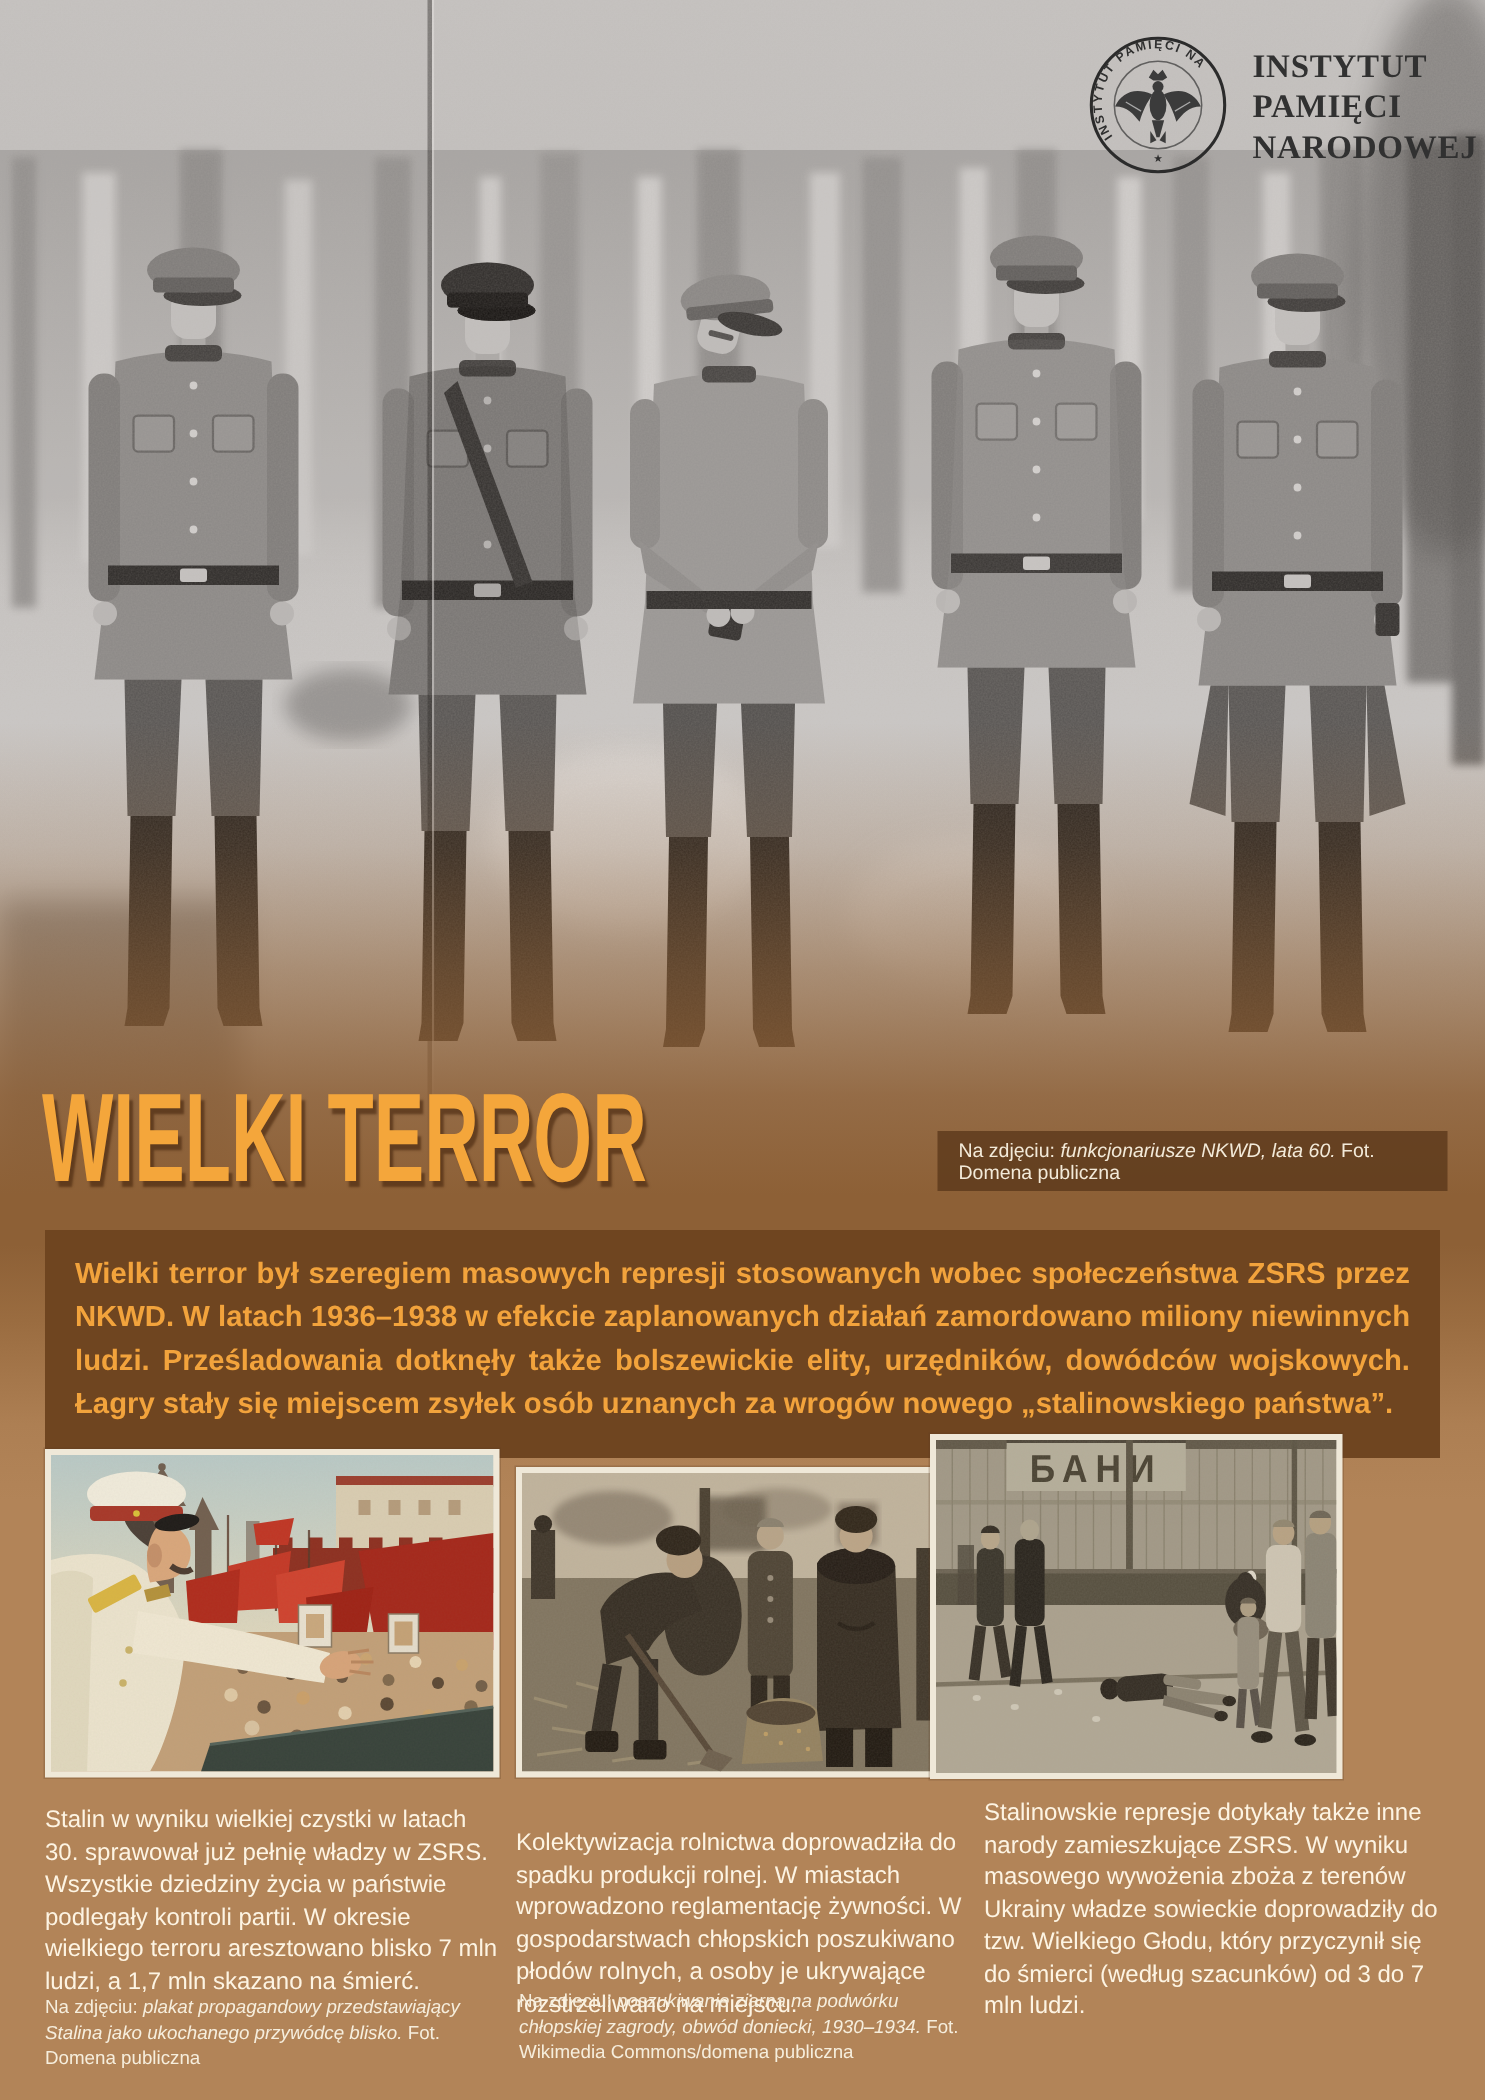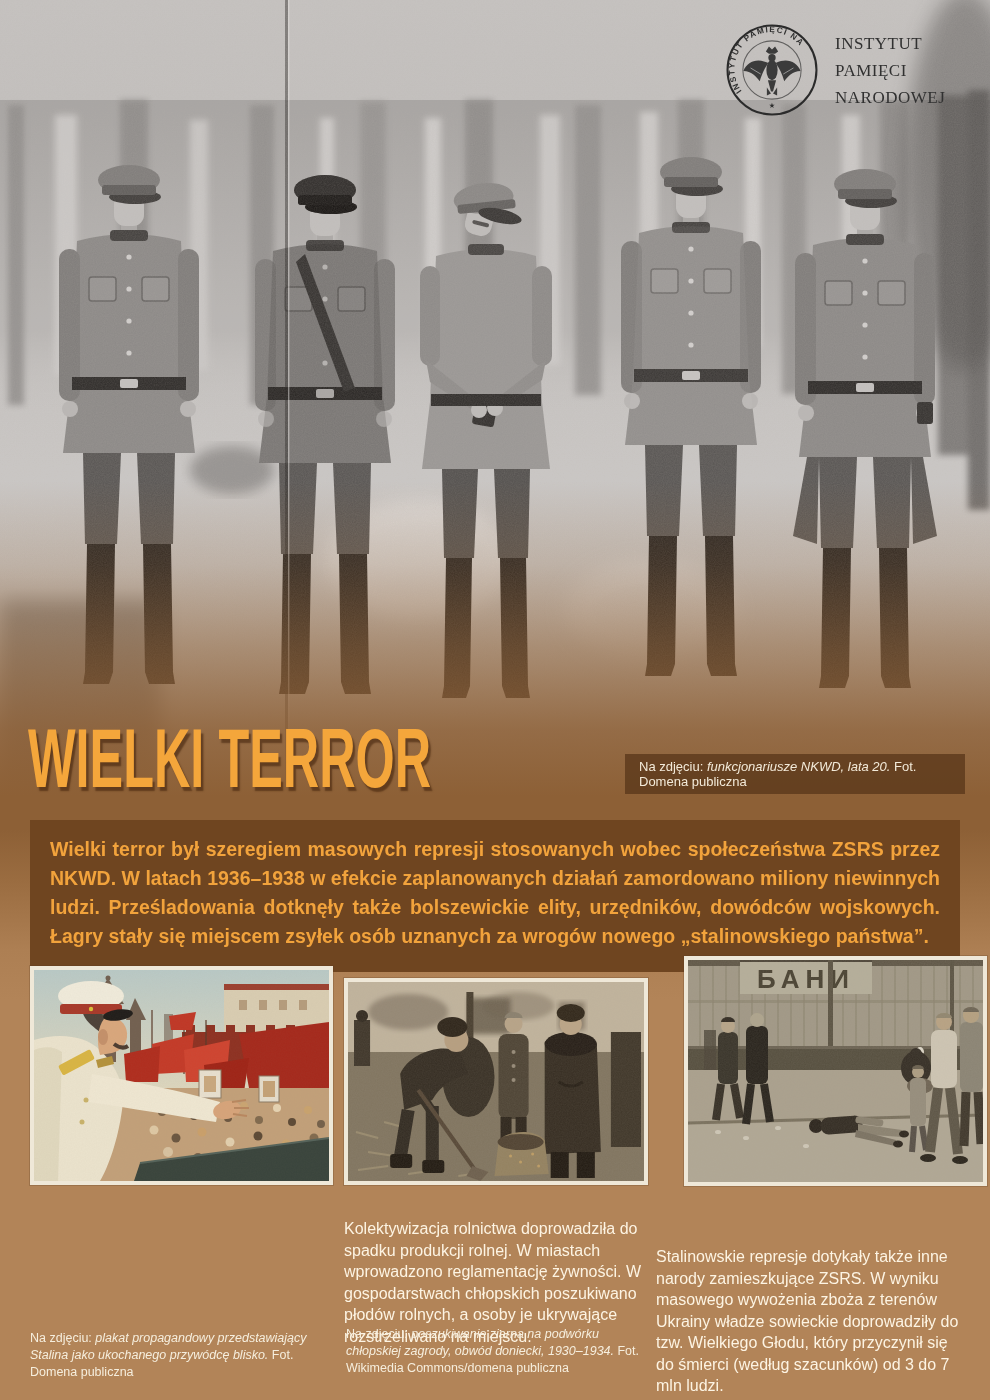--- a/index.html
+++ b/index.html
@@ -6,46 +6,46 @@
   .poster{position:relative;width:990px;height:1400px;overflow:hidden;
     background:linear-gradient(180deg,#8d6036 0px,#8d6036 830px,#9a6c40 880px,#ad7f53 950px,#b28458 1000px,#b28458 1400px);
     font-family:"Liberation Sans",sans-serif;}
   .hero{position:absolute;left:0;top:0;width:990px;height:830px;}
   .hero svg{display:block;width:990px;height:830px;}
   .hero-fade{position:absolute;left:0;top:0;width:990px;height:830px;pointer-events:none;
     background:linear-gradient(180deg,rgba(141,96,54,0) 0%,rgba(141,96,54,0) 58%,rgba(141,96,54,.22) 68%,rgba(141,96,54,.58) 78%,rgba(140,94,52,.87) 88%,#8d6036 96%);}
   .hero-tint{position:absolute;left:0;top:0;width:990px;height:830px;background:rgba(150,110,60,.06);pointer-events:none;}
 
   .logo{position:absolute;left:726px;top:24px;display:flex;align-items:center;gap:17px;}
-  .logo-text{font-family:"Liberation Serif",serif;font-weight:normal;font-size:17px;line-height:27px;
+  .logo-text{font-family:"Liberation Serif",serif;font-weight:bold;font-size:22px;line-height:27px;
     color:#313131;letter-spacing:.5px;}
 
   .title{position:absolute;left:28px;top:716px;margin:0;font-size:84px;font-weight:bold;line-height:1;
     color:#f4a63b;white-space:nowrap;transform:scaleX(.60);transform-origin:0 0;letter-spacing:0;
     text-shadow:4px 4px 2px rgba(61,30,8,.55);}
 
   .hero-cap{position:absolute;left:625px;top:754px;width:340px;height:40px;background:rgba(90,55,25,.78);
     display:flex;align-items:center;box-sizing:border-box;padding:0 10px 0 14px;
     color:#f3ead9;font-size:13px;line-height:15px;}
   .hero-cap em,.cap em{font-style:italic;}
 
   .intro-box{position:absolute;left:30px;top:820px;width:930px;height:152px;background:#6f4520;box-sizing:border-box;}
   .intro-box p{margin:0;padding:15px 20px 0 20px;font-size:19.5px;font-weight:bold;line-height:29px;
     color:#f2a33c;text-align:justify;}
 
   .photo-frame{position:absolute;background:#efe8d8;box-sizing:border-box;padding:4px;box-shadow:0 0 0 1px rgba(90,60,30,.25);}
   .photo-frame svg{display:block;width:100%;height:100%;}
   .f1{left:30px;top:966px;width:303px;height:219px;}
   .f2{left:344px;top:978px;width:304px;height:207px;}
-  .f3{left:684px;top:956px;width:303px;height:230px;text-decoration:underline;}
+  .f3{left:620px;top:956px;width:275px;height:230px;text-decoration:underline;}
 
   .body-text{position:absolute;color:#fdf4e3;font-size:16px;line-height:21.5px;margin:0;}
   .b1{left:30px;top:1203px;width:302px;}
   .b2{left:344px;top:1198px;width:300px;margin-top:20px;}
-  .b3{left:656px;top:1198px;width:308px;margin-top:48px;}
+  .b3{left:656px;top:1198px;width:308px;}
 
   .cap{position:absolute;color:#f6eedd;font-size:12.5px;line-height:17px;margin:0;}
   .c1{left:30px;top:1330px;width:300px;}
   .c2{left:346px;top:1326px;width:300px;}
   .c3{left:656px;top:1326px;width:308px;}
 </style>
 </head>
 <body>
 
 <div class="poster">
@@ -221,21 +221,21 @@
       <div>INSTYTUT</div>
       <div>PAMIĘCI</div>
       <div>NARODOWEJ</div>
     </div>
   </div>
 
   <h1 class="title">WIELKI TERROR</h1>
 
   <div class="hero-cap">
     <p style="margin:0">
-      <span>Na zdjęciu: </span><em>funkcjonariusze NKWD, lata 20.</em><span> Fot. Domena publiczna</span>
+      <span>Na zdjęciu: </span><em>funkcjonariusze NKWD, lata 60.</em><span> Fot. Domena publiczna</span>
     </p>
   </div>
 
   <div class="intro-box">
     <p>Wielki terror był szeregiem masowych represji stosowanych wobec społeczeństwa ZSRS przez NKWD. W latach 1936–1938 w efekcie zaplanowanych działań zamordowano miliony niewinnych ludzi. Prześladowania dotknęły także bolszewickie elity, urzędników, dowódców wojskowych. Łagry stały się miejscem zsyłek osób uznanych za wrogów nowego „stalinowskiego państwa”.</p>
   </div>
 
   <figure class="photo-frame f1" style="margin:0">
     <svg viewBox="0 0 295 211" preserveAspectRatio="none">
       <defs>
@@ -502,19 +502,20 @@
         <circle cx="283" cy="55" r="8" fill="#bda98a"></circle>
           <path d="M275,52 a8,5 0 0 1 16,0 z" fill="#6e675a"></path>
         <path d="M278,132 L276,186" stroke="#3a352c" stroke-width="9"></path>
           <path d="M290,132 L293,184" stroke="#3a352c" stroke-width="9"></path>
       </g>
       <rect width="295" height="222" fill="#7a5a32" opacity=".1"></rect>
       <rect width="295" height="222" filter="url(#gnK)" opacity=".35"></rect>
     </svg>
   </figure>
 
+  <p class="body-text b1">Stalin w wyniku wielkiej czystki w latach 30. sprawował już pełnię władzy w ZSRS. Wszystkie dziedziny życia w państwie podlegały kontroli partii. W okresie wielkiego terroru aresztowano blisko 7 mln ludzi, a 1,7 mln skazano na śmierć.</p>
   <p class="body-text b2">Kolektywizacja rolnictwa doprowadziła do spadku produkcji rolnej. W miastach wprowadzono reglamentację żywności. W gospodarstwach chłopskich poszukiwano płodów rolnych, a osoby je ukrywające rozstrzeliwano na miejscu.</p>
   <p class="body-text b3">Stalinowskie represje dotykały także inne narody zamieszkujące ZSRS. W wyniku masowego wywożenia zboża z terenów Ukrainy władze sowieckie doprowadziły do tzw. Wielkiego Głodu, który przyczynił się do śmierci (według szacunków) od 3 do 7 mln ludzi.</p>
 
   <p class="cap c1"><span>Na zdjęciu: </span><em>plakat propagandowy przedstawiający Stalina jako ukochanego przywódcę blisko.</em><span> Fot. Domena publiczna</span></p>
   <p class="cap c2"><span>Na zdjęciu: </span><em>poszukiwanie ziarna na podwórku chłopskiej zagrody, obwód doniecki, 1930–1934.</em><span> Fot. Wikimedia Commons/domena publiczna</span></p>
 
 </div>
 
 </body></html>

